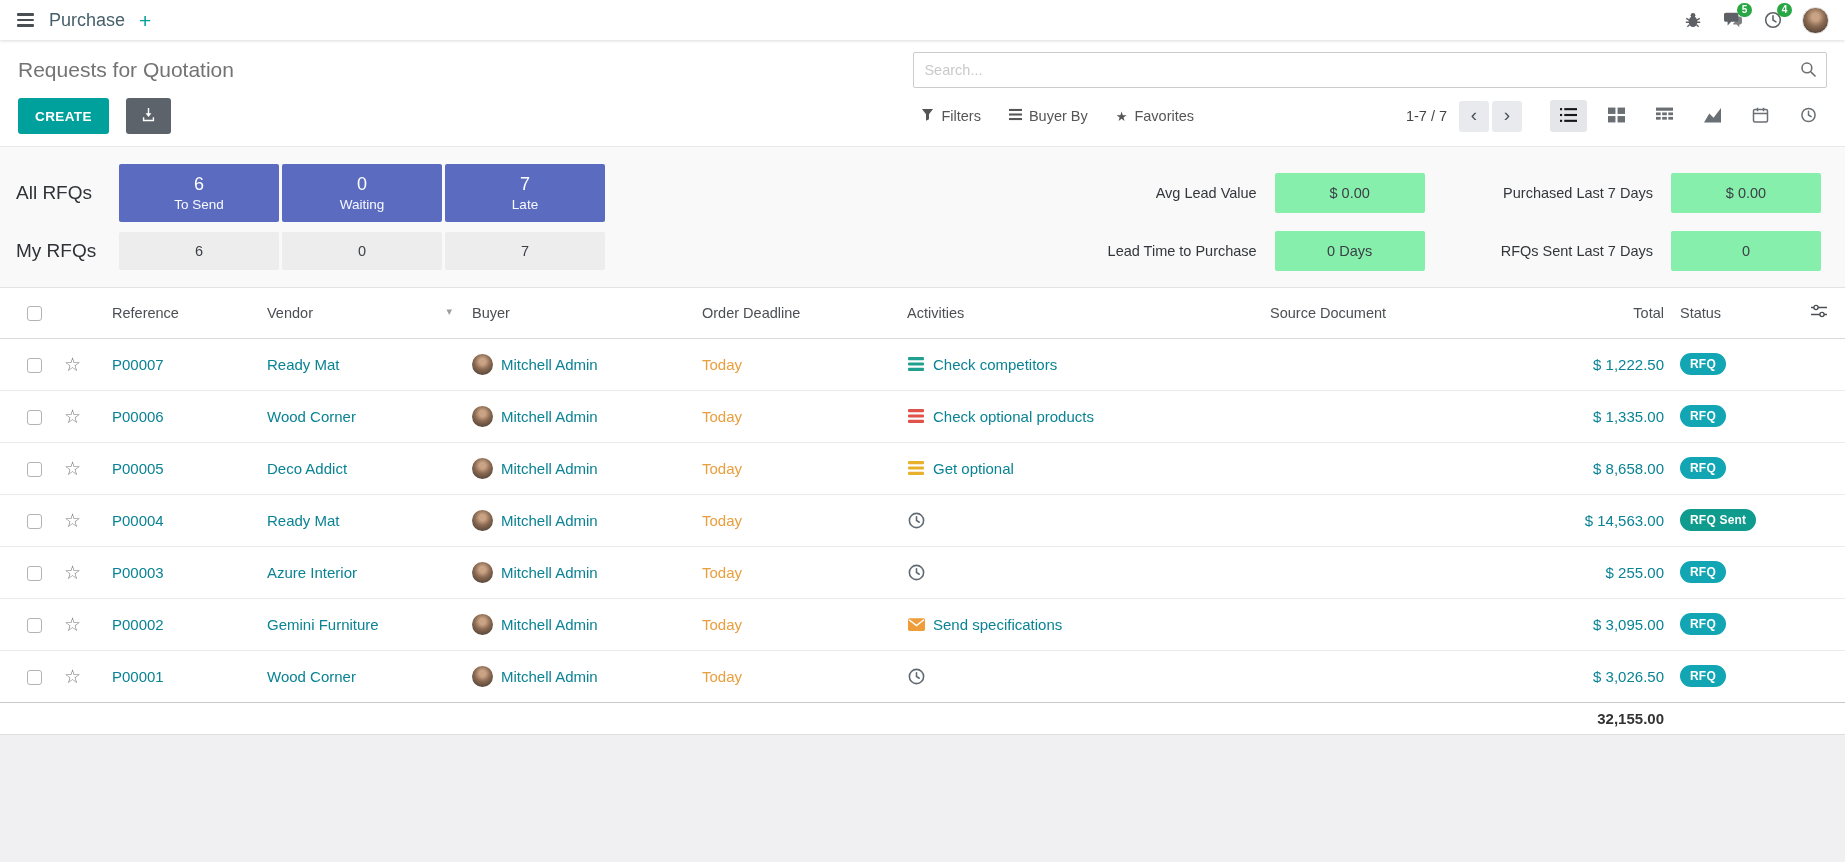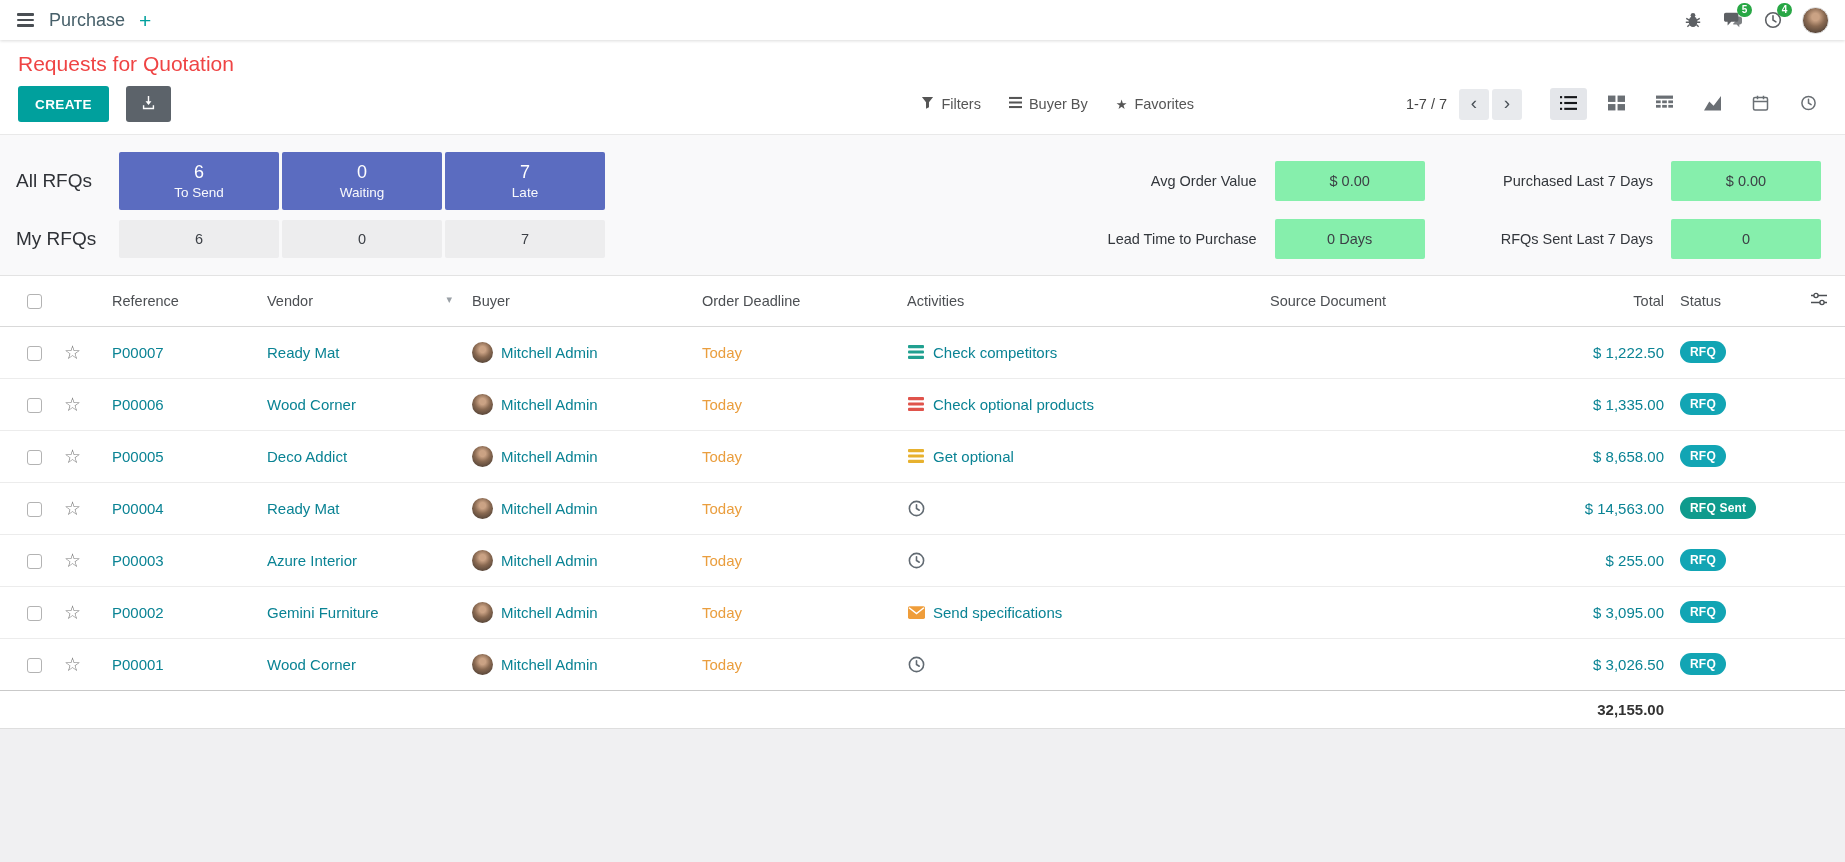--- a/index.html
+++ b/index.html
@@ -29,21 +29,21 @@
   .tb-icon svg{width:18px;height:18px;}
   .count-badge{position:absolute;top:-6px;right:-8px;background:var(--green);color:#fff;font-size:10px;font-weight:700;
     line-height:1;padding:2px 4px;border-radius:8px;min-width:15px;text-align:center;}
   .avatar{border-radius:50%;background:radial-gradient(circle at 50% 36%,#caa284 18%,#8a6a52 46%,#5d4a3c 76%,#4e3e33);}
   .avatar-lg{width:27px;height:27px;border:1px solid #ddd;cursor:pointer;}
 
   
   .control-panel{padding:12px 18px 12px 18px;background:#fff;}
   .cp-row{display:flex;align-items:center;}
   .cp-left{flex:0 0 49.5%;}
-  .page-title{margin:0;font-size:21px;font-weight:400;color:#ef4444;}
+  .page-title{margin:0;font-size:21px;font-weight:400;color:#737373;}
   .search-box{flex:1;position:relative;}
   .search-box input{width:100%;height:36px;border:1px solid #ccc;border-radius:2px;padding:0 36px 0 10px;
     font:inherit;font-size:14.5px;color:#333;outline:none;background:#fff;}
   .search-box input::placeholder{color:#c9c9c9;}
   .search-icon{position:absolute;right:10px;top:9px;color:#6f6f6f;}
   .search-icon svg{width:17px;height:17px;}
   .cp-row2{margin-top:10px;}
   .cp-actions{flex:0 0 49.5%;display:flex;gap:17px;}
   .btn-create{background:var(--accent);color:#fff;border:none;border-radius:3px;height:36px;padding:0 17px;
     font-size:13.5px;font-weight:600;letter-spacing:.4px;cursor:pointer;}
@@ -105,21 +105,21 @@
   .act-icon svg.ic-env{width:17px;height:13px;}
   .act-icon[data-icon="list"] svg.ic-list{display:block;}
   .act-icon[data-icon="clock"] svg.ic-clock{display:block;}
   .act-icon[data-icon="envelope"] svg.ic-env{display:block;}
   .total-cell{text-align:right;}
   .amount{color:var(--link);}
   .badge{display:inline-block;padding:4px 10px;border-radius:12px;background:var(--accent);color:#fff;
     font-size:12px;font-weight:700;letter-spacing:.2px;white-space:nowrap;}
   .gear-th{text-align:right;padding-right:18px;}
   .gear-th svg{width:16px;height:14px;}
-  tfoot td{height:38px;border-top:1px solid #c9c9c9;border-bottom:1px solid #dedede;background:#fff;padding:4px 8px;}
+  tfoot td{height:32px;border-top:1px solid #c9c9c9;border-bottom:1px solid #dedede;background:#fff;padding:4px 8px;}
   .footer-total{text-align:right;font-weight:700;color:#333;}
   .fill-rest{flex:1;background:#f0f0f2;}
 </style>
 </head>
 <body>
 
 <header class="topbar">
   <div class="tb-left">
     <span class="hamburger">
         <i></i>
@@ -153,20 +153,29 @@
     </span>
     <span class="avatar avatar-lg"></span>
   </div>
 </header>
 
 <div class="control-panel">
   <div class="cp-row">
     <div class="cp-left">
       <h1 class="page-title">Requests for Quotation</h1>
     </div>
+    <div class="search-box">
+      <input type="text" placeholder="Search..." style="">
+      <span class="search-icon">
+        <svg viewBox="0 0 16 16" fill="none" stroke="currentColor" stroke-width="1.5">
+            <circle cx="6.5" cy="6.5" r="4.6"></circle>
+            <path d="M10.2 10.2l4.4 4.4"></path>
+          </svg>
+      </span>
+    </div>
   </div>
   <div class="cp-row cp-row2">
     <div class="cp-actions">
       <button class="btn-create">CREATE</button>
       <button class="btn-export">
         <span><svg viewBox="0 0 16 16" fill="currentColor">
               <path d="M7.25 1h1.5v5.6h2.4L8 10.6 4.85 6.6h2.4z"></path>
               <path d="M2 11h1.5v2.6h9V11H14v4.1H2z"></path>
             </svg></span>
       </button>
@@ -273,21 +282,21 @@
     <span class="dash-label">My RFQs</span>
 
       <button class="kpi-my">6</button>
 
       <button class="kpi-my">0</button>
 
       <button class="kpi-my">7</button>
 
   </div>
   <div class="dash-right">
-    <span class="stat-label">Avg Order Value</span>
+    <span class="stat-label">Avg Lead Value</span>
     <button class="stat-value">$ 0.00</button>
     <span class="stat-label col2">Purchased Last 7 Days</span>
     <button class="stat-value">$ 0.00</button>
     <span class="stat-label">Lead Time to Purchase</span>
     <button class="stat-value">0 Days</button>
     <span class="stat-label col2">RFQs Sent Last 7 Days</span>
     <button class="stat-value">0</button>
   </div>
 </div>
 

